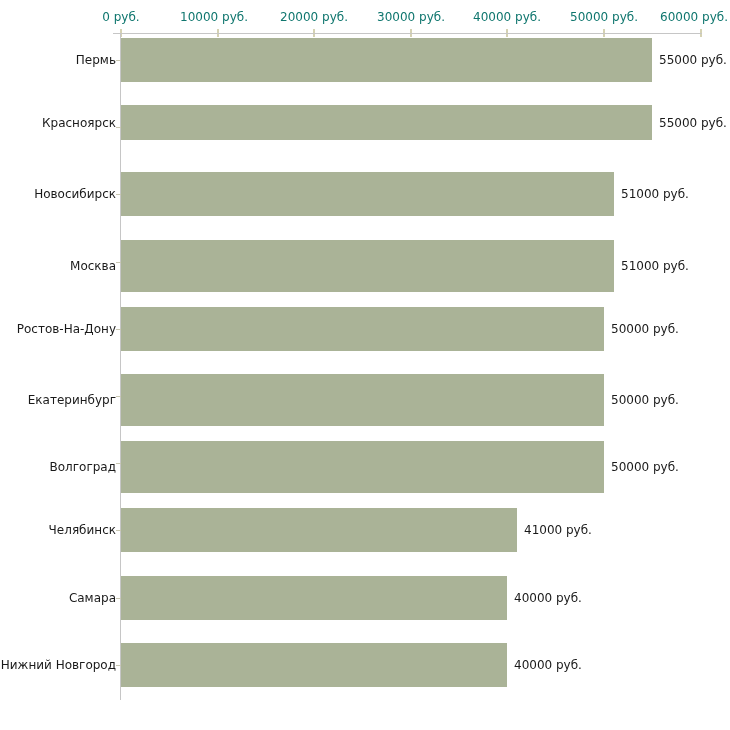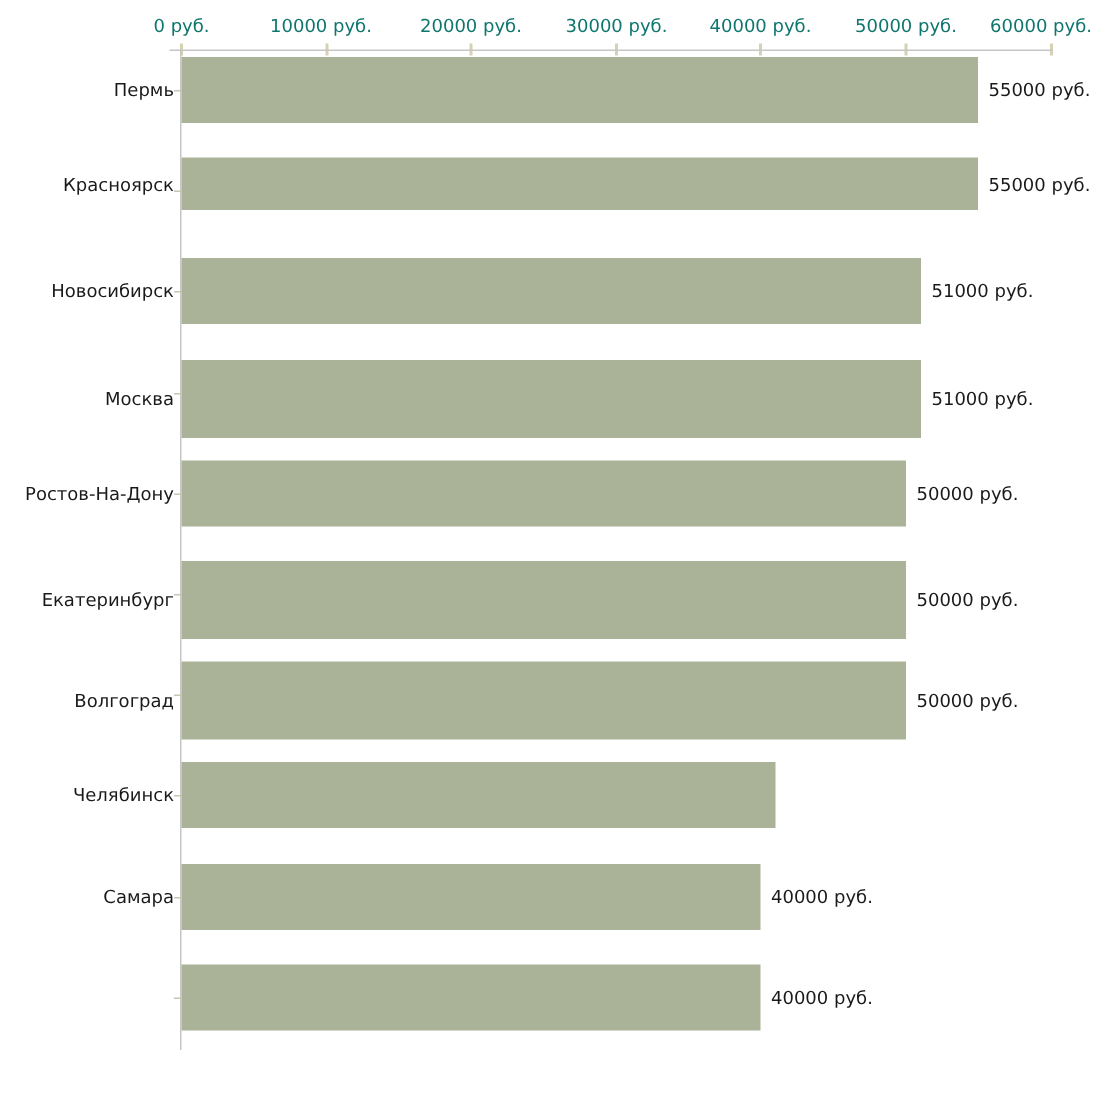--- a/index.html
+++ b/index.html
@@ -146,26 +146,28 @@
       <div class="bar-row" style="top: 441px; height: 52px;">
         <div class="cat-label">Волгоград</div>
         <div class="cat-tick" style="top: 22px; background: rgb(201, 199, 178);"></div>
         <div class="bar" style="left: 121px; width: 483px; background: rgb(170, 179, 151);"></div>
         <div class="val-label" style="left: 611px;">50000 руб.</div>
       </div>
       <div class="bar-row" style="top: 508px; height: 44px;">
         <div class="cat-label">Челябинск</div>
         <div class="cat-tick" style="top: 22px; background: rgb(201, 199, 178);"></div>
         <div class="bar" style="left: 121px; width: 396px; background: rgb(170, 179, 151);"></div>
+        <div class="val-label" style="left: 524px;">41000 руб.</div>
       </div>
       <div class="bar-row" style="top: 576px; height: 44px;">
         <div class="cat-label">Самара</div>
         <div class="cat-tick" style="top: 22px; background: rgb(201, 199, 178);"></div>
         <div class="bar" style="left: 121px; width: 386px; background: rgb(170, 179, 151);"></div>
         <div class="val-label" style="left: 514px;">40000 руб.</div>
       </div>
       <div class="bar-row" style="top: 643px; height: 44px;">
+        <div class="cat-label">Нижний Новгород</div>
         <div class="cat-tick" style="top: 22px; background: rgb(201, 199, 178);"></div>
         <div class="bar" style="left: 121px; width: 386px; background: rgb(170, 179, 151);"></div>
         <div class="val-label" style="left: 514px;">40000 руб.</div>
       </div>
     </div>
 </div>
 
 </body></html>

